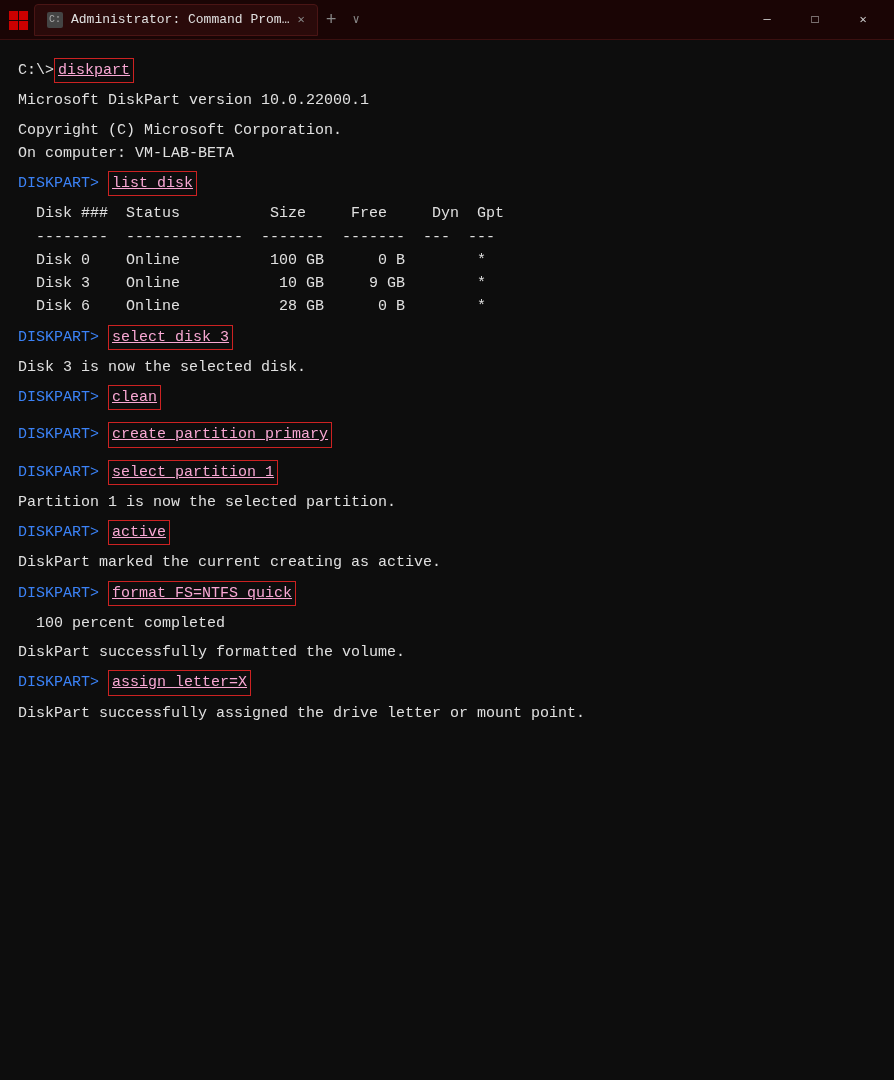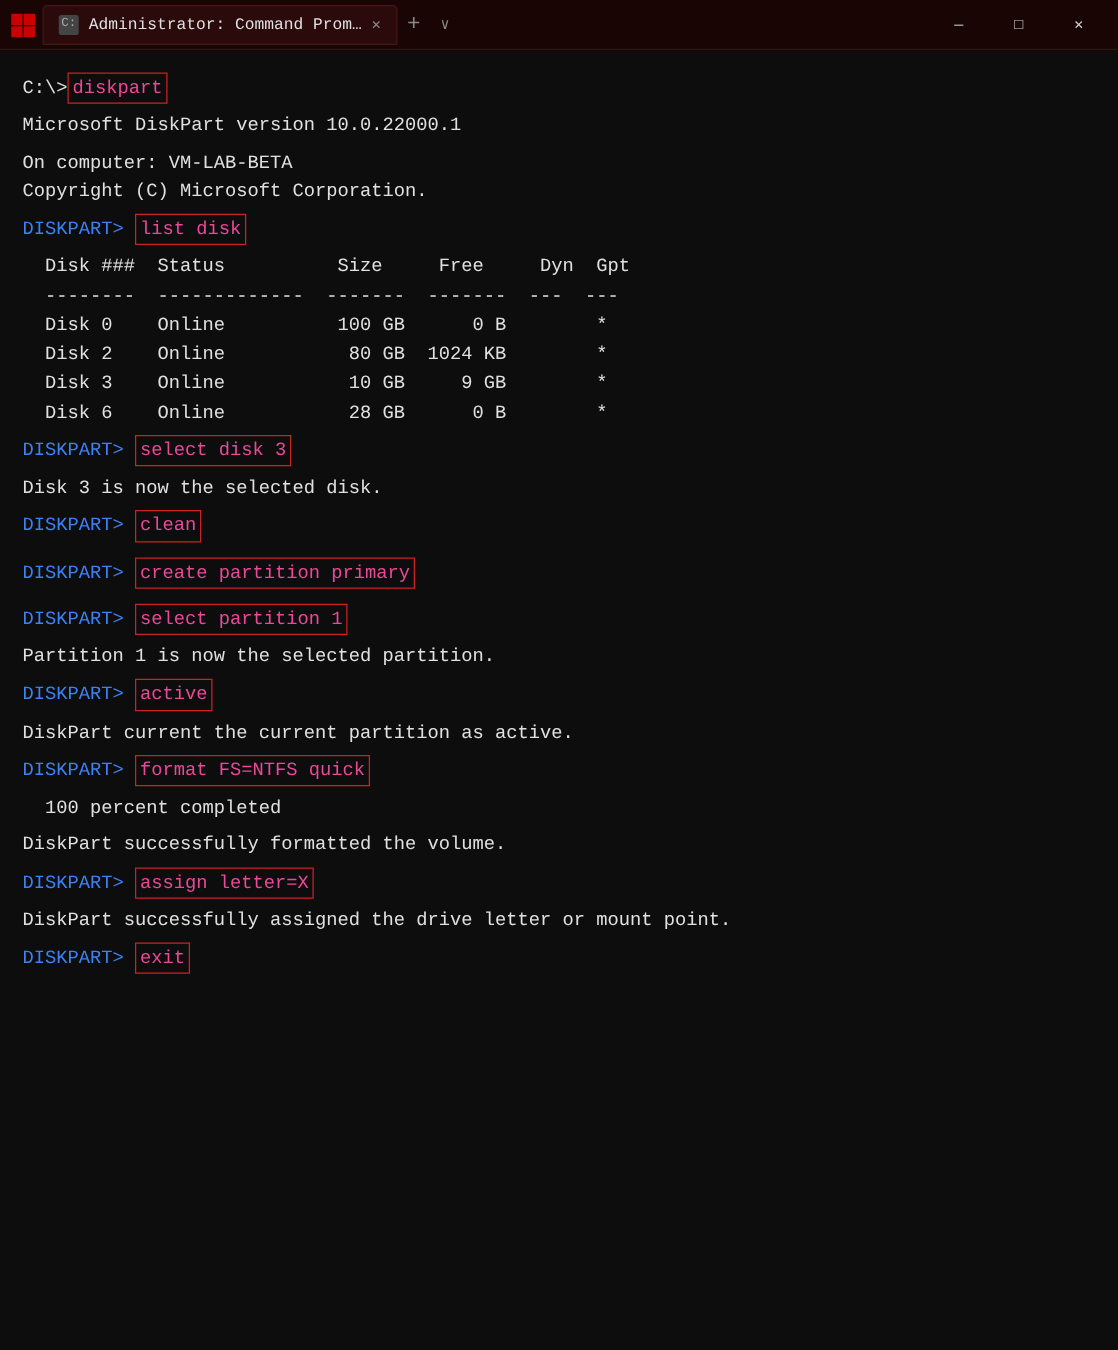--- a/index.html
+++ b/index.html
@@ -105,24 +105,25 @@
       display: block;
       white-space: pre;
     }
 
     .prompt {
       color: #3b82f6;
     }
 
     .cmd-highlight {
       display: inline-block;
-      color: #ec4899;
+      color: #f9a8d4;
       border: 1.5px solid #cc2222;
       padding: 0 3px;
       background: transparent;
+      text-decoration: underline;
     }
 
     .c-path {
       color: #e0e0e0;
     }
 
     .blank { height: 6px; display: block; }
   </style>
 </head>
 <body>
@@ -151,55 +152,53 @@
     <div class="win-btn close">✕</div>
   </div>
 </div>
 
 <div class="terminal">
 
   <span class="line"><span class="c-path">C:\&gt;</span><span class="cmd-highlight">diskpart</span></span>
   <span class="blank"></span>
   <span class="line">Microsoft DiskPart version 10.0.22000.1</span>
   <span class="blank"></span>
+  <span class="line">Copyright (C) Microsoft Corporation.</span>
   <span class="line">On computer: VM-LAB-BETA</span>
-  <span class="line">Copyright (C) Microsoft Corporation.</span>
   <span class="blank"></span>
   <span class="line"><span class="prompt">DISKPART&gt; </span><span class="cmd-highlight">list disk</span></span>
   <span class="blank"></span>
   <span class="line">  Disk ###  Status          Size     Free     Dyn  Gpt</span>
   <span class="line">  --------  -------------  -------  -------  ---  ---</span>
   <span class="line">  Disk 0    Online          100 GB      0 B        *  </span>
-  <span class="line">  Disk 2    Online           80 GB  1024 KB        *  </span>
   <span class="line">  Disk 3    Online           10 GB     9 GB        *  </span>
   <span class="line">  Disk 6    Online           28 GB      0 B        *  </span>
   <span class="blank"></span>
   <span class="line"><span class="prompt">DISKPART&gt; </span><span class="cmd-highlight">select disk 3</span></span>
   <span class="blank"></span>
   <span class="line">Disk 3 is now the selected disk.</span>
   <span class="blank"></span>
   <span class="line"><span class="prompt">DISKPART&gt; </span><span class="cmd-highlight">clean</span></span>
   <span class="blank"></span>
   <span class="blank"></span>
   <span class="line"><span class="prompt">DISKPART&gt; </span><span class="cmd-highlight">create partition primary</span></span>
   <span class="blank"></span>
   <span class="blank"></span>
   <span class="line"><span class="prompt">DISKPART&gt; </span><span class="cmd-highlight">select partition 1</span></span>
   <span class="blank"></span>
   <span class="line">Partition 1 is now the selected partition.</span>
   <span class="blank"></span>
   <span class="line"><span class="prompt">DISKPART&gt; </span><span class="cmd-highlight">active</span></span>
   <span class="blank"></span>
-  <span class="line">DiskPart current the current partition as active.</span>
+  <span class="line">DiskPart marked the current creating as active.</span>
   <span class="blank"></span>
   <span class="line"><span class="prompt">DISKPART&gt; </span><span class="cmd-highlight">format FS=NTFS quick</span></span>
   <span class="blank"></span>
   <span class="line">  100 percent completed</span>
   <span class="blank"></span>
   <span class="line">DiskPart successfully formatted the volume.</span>
   <span class="blank"></span>
   <span class="line"><span class="prompt">DISKPART&gt; </span><span class="cmd-highlight">assign letter=X</span></span>
   <span class="blank"></span>
   <span class="line">DiskPart successfully assigned the drive letter or mount point.</span>
   <span class="blank"></span>
-  <span class="line"><span class="prompt">DISKPART&gt; </span><span class="cmd-highlight">exit</span></span>
 
 </div>
 
 </body></html>

